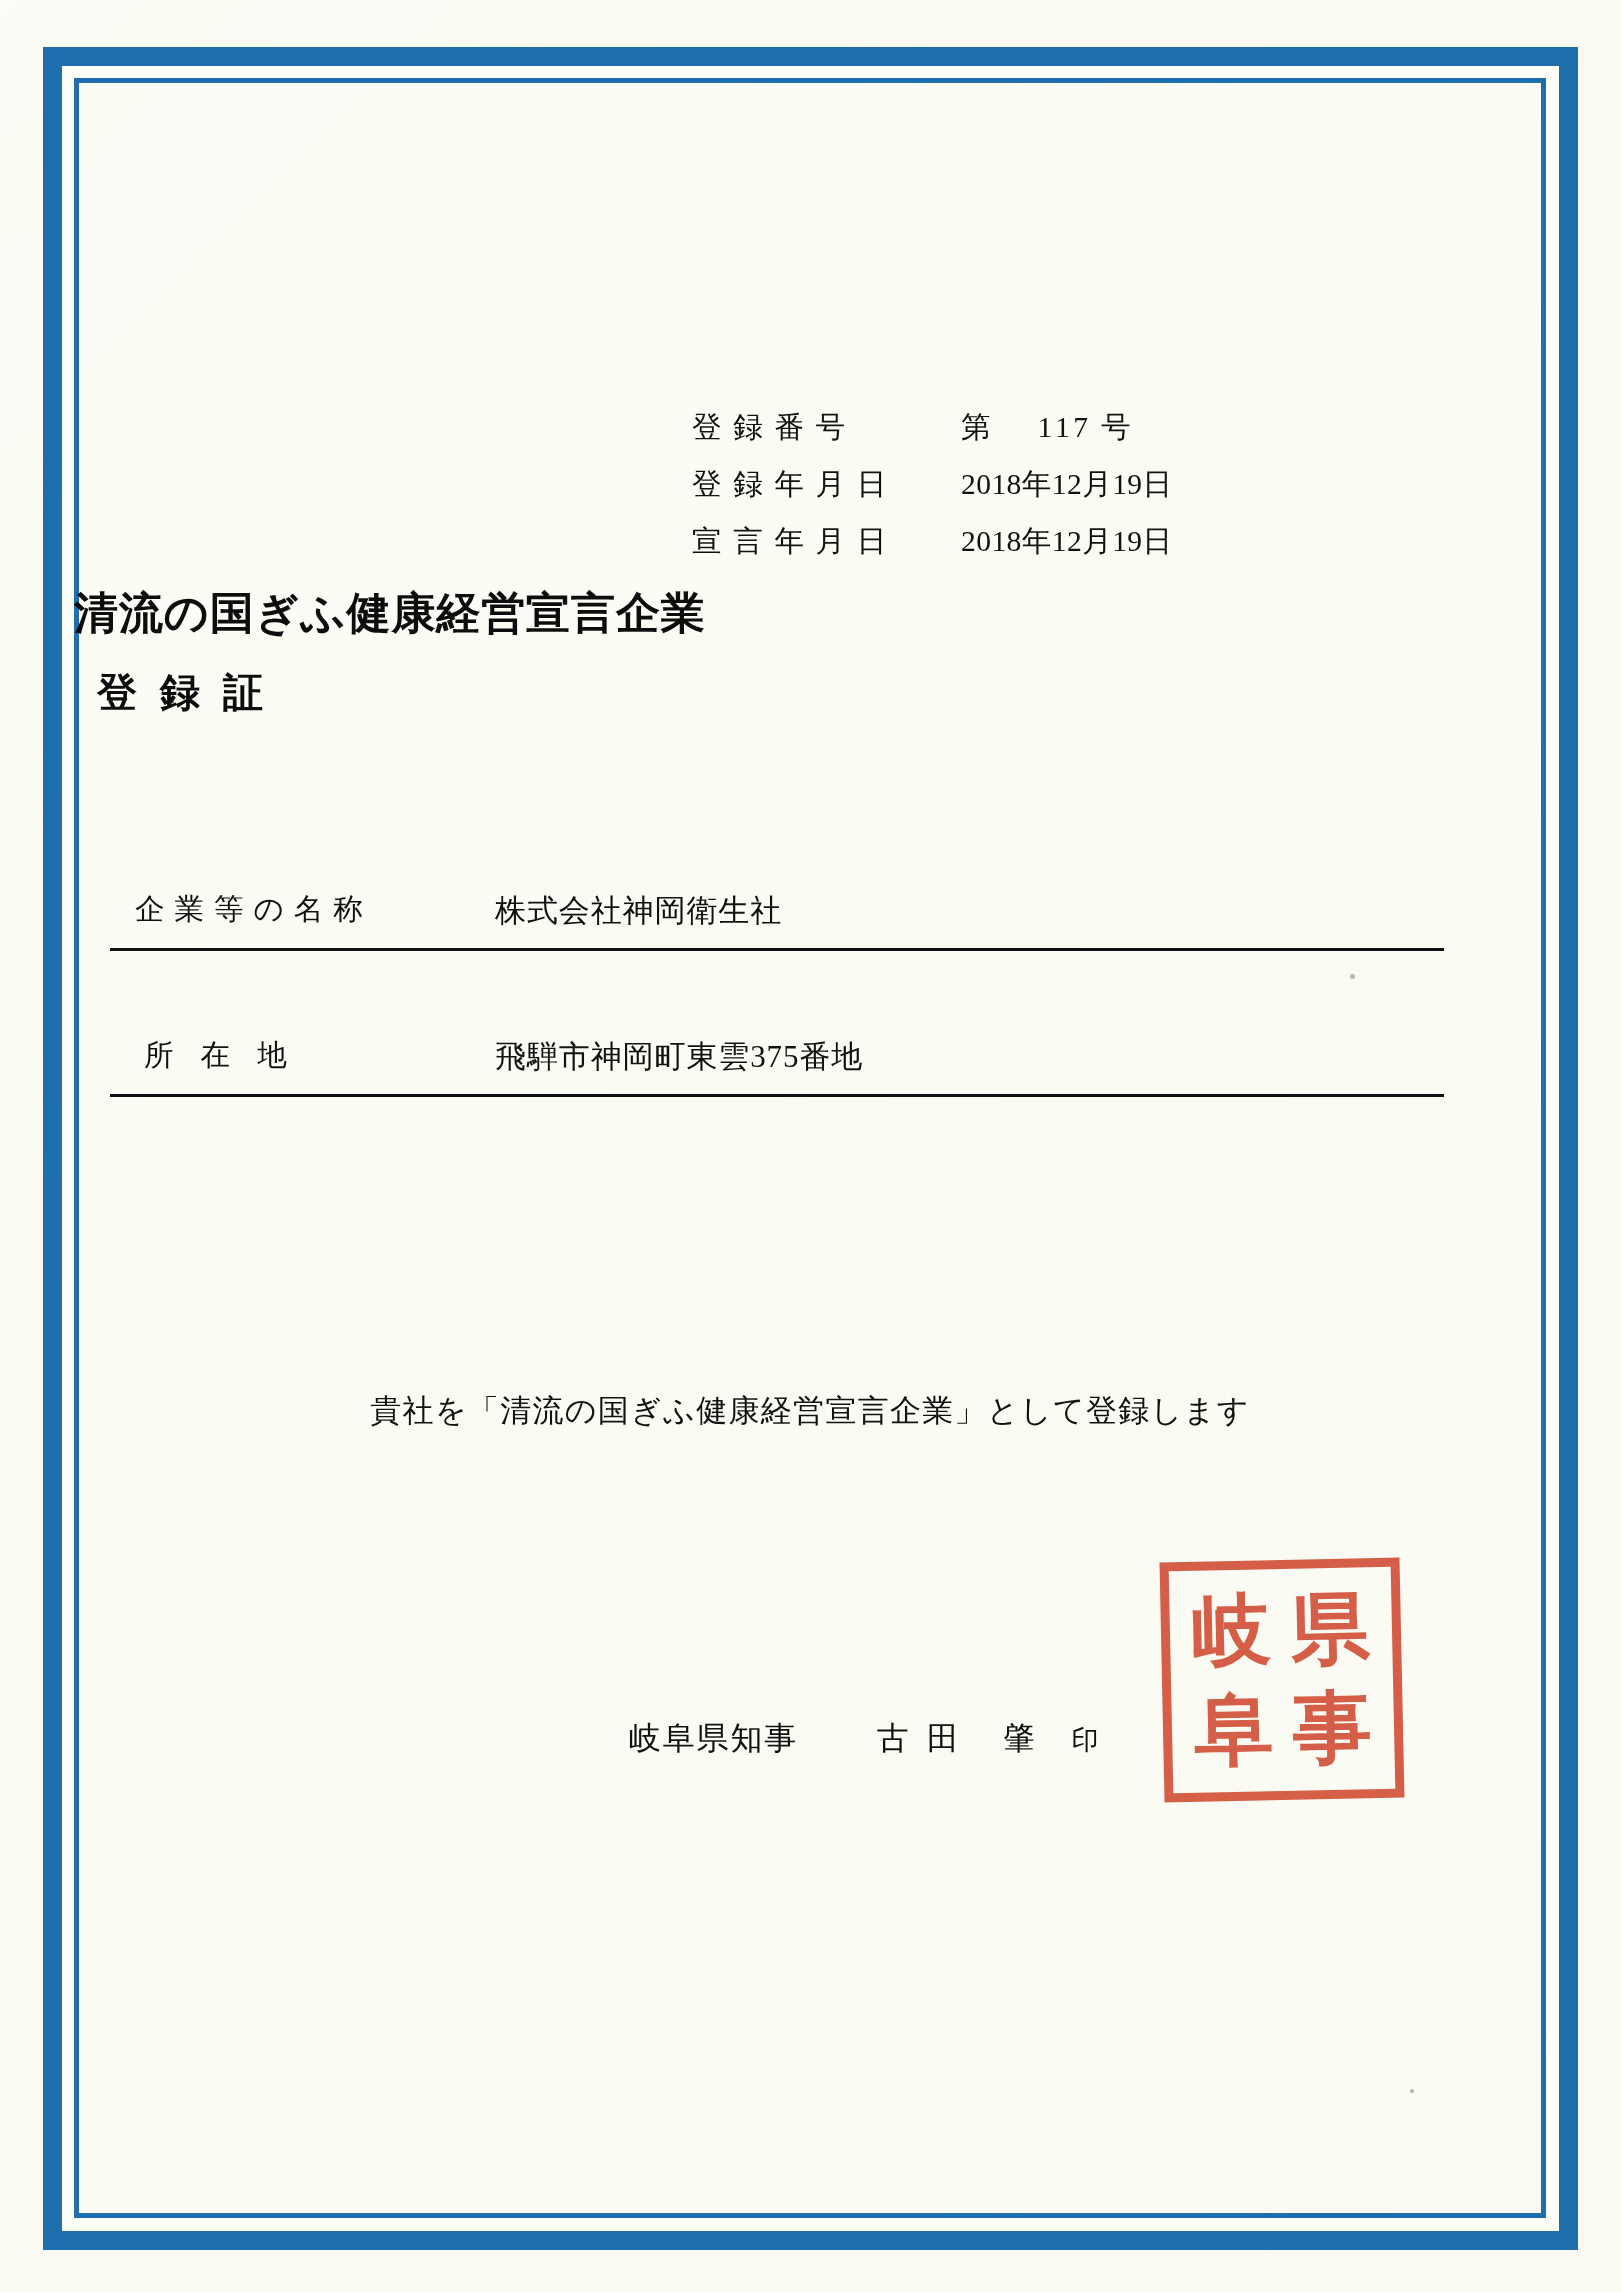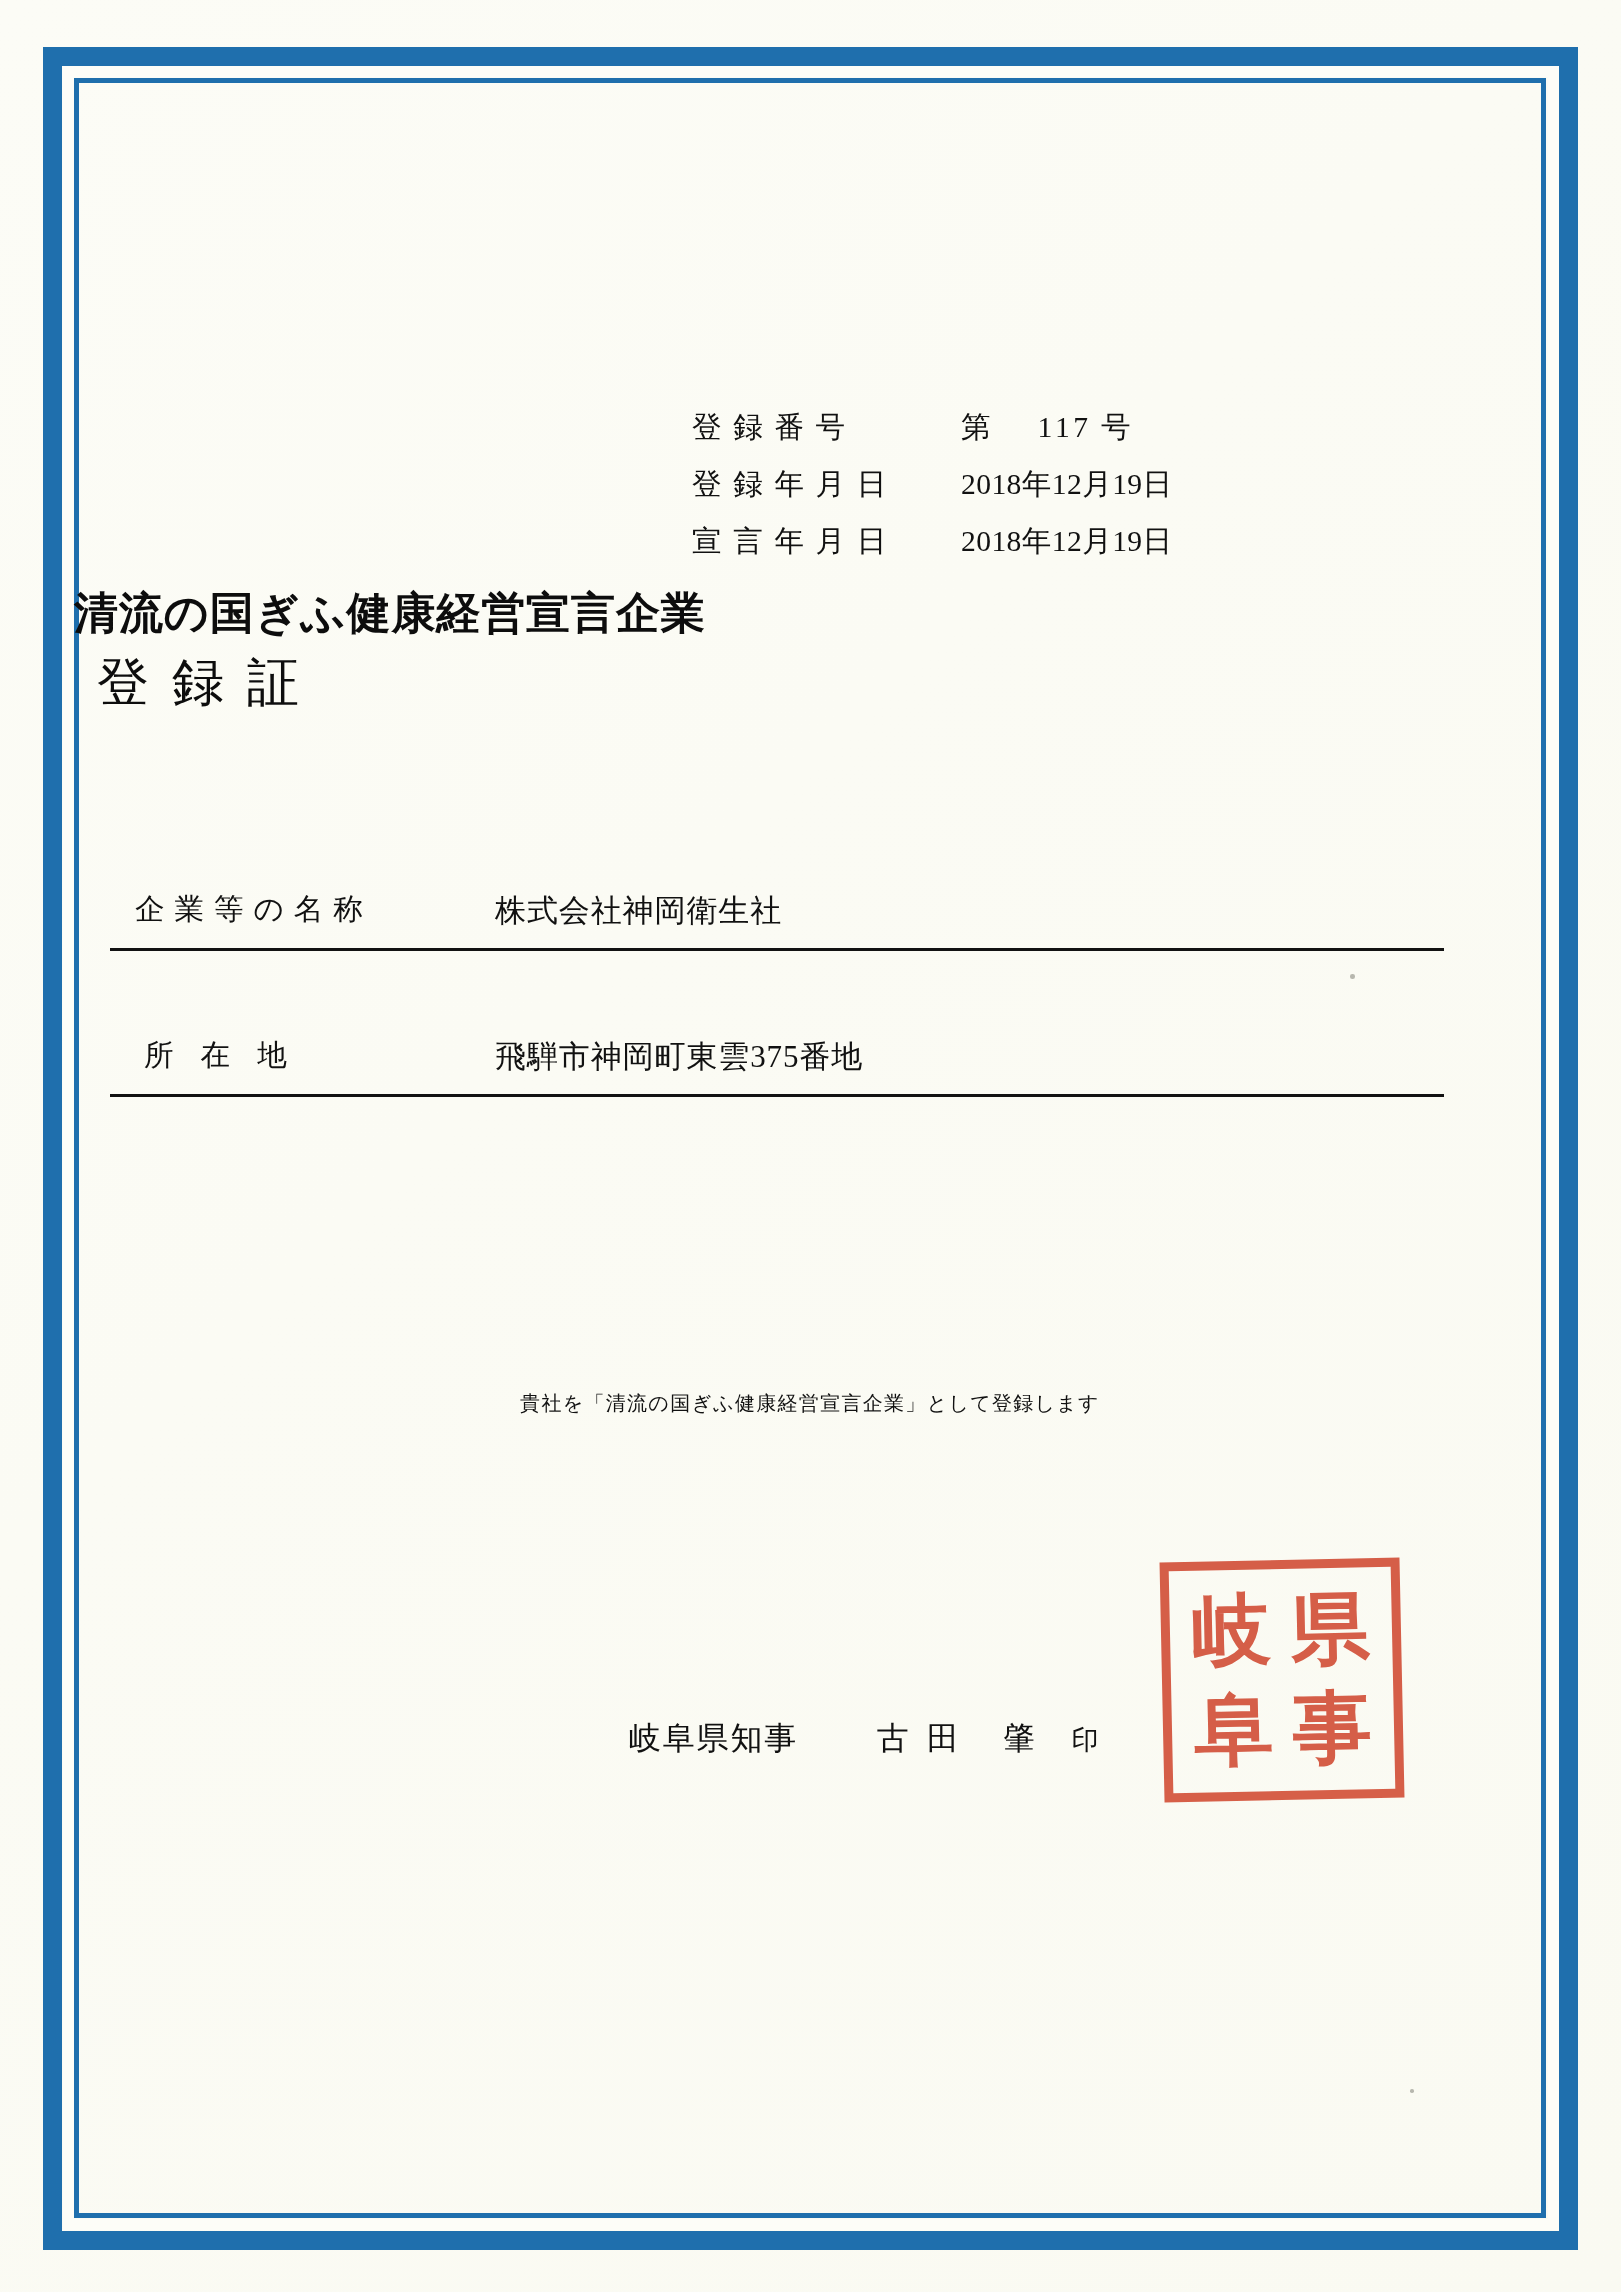--- a/index.html
+++ b/index.html
@@ -108,24 +108,24 @@
   }
   .title-main {
     font-family: "DejaVu Sans", "Liberation Sans", sans-serif;
     font-weight: bold;
     font-size: 44px;
     letter-spacing: 0.9px;
     color: #0d0d0d;
   }
   .title-sub {
     font-family: "DejaVu Sans", "Liberation Sans", sans-serif;
-    font-weight: normal;
-    font-size: 52px;
+    font-weight: bold;
+    font-size: 40px;
     letter-spacing: 23px;
-    margin-top: 5px;
+    margin-top: 22px;
     padding-left: 23px;
     color: #0d0d0d;
   }
 
   
   .fields {
     position: absolute;
     left: 36px;
     top: 770px;
     width: 1334px;
@@ -160,21 +160,21 @@
     white-space: nowrap;
   }
 
   
   .statement {
     position: absolute;
     left: 0;
     top: 1312px;
     width: 1472px;
     text-align: center;
-    font-size: 20px;
+    font-size: 31px;
     letter-spacing: 1.3px;
   }
 
   
   .signature {
     position: absolute;
     left: 555px;
     top: 1639px;
     font-size: 32px;
     letter-spacing: 1.8px;

